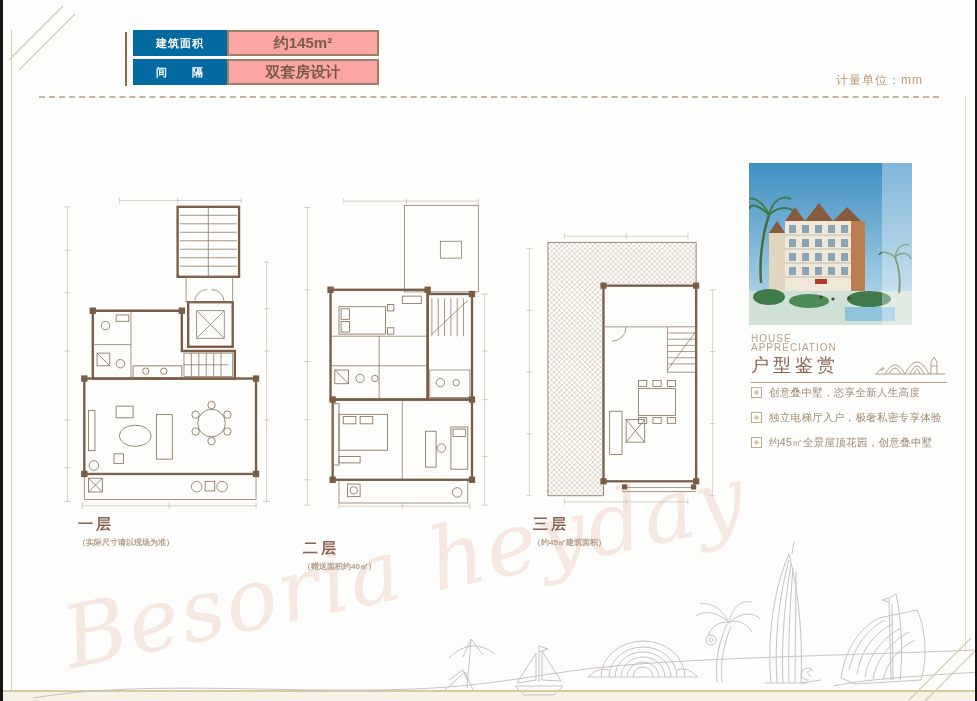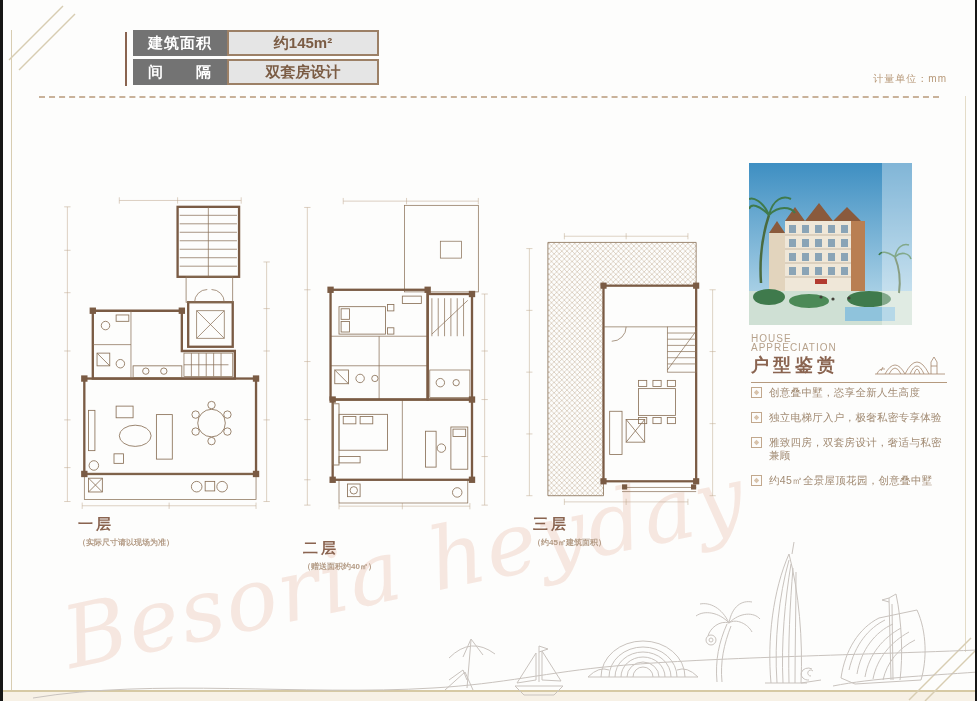--- a/index.html
+++ b/index.html
@@ -7,26 +7,26 @@
          font-family:"Liberation Sans",sans-serif;}
   .page{position:absolute;left:3px;top:0;width:972px;height:701px;background:#fdfdfc;overflow:hidden;}
 
   
   .title-block{position:absolute;left:38px;top:28px;}
   .project-name{font-size:30px;font-weight:bold;color:#8a6450;letter-spacing:5px;}
   .unit-code{font-size:22px;font-weight:bold;color:#8a6450;margin-top:2px;letter-spacing:1px;}
   .title-divider{position:absolute;left:122px;top:32px;width:2px;height:54px;background:#8a6450;}
   .spec{position:absolute;left:130px;top:30px;}
   .spec-row{display:flex;margin-bottom:3px;}
-  .spec-label{width:94px;height:26px;box-sizing:border-box;background:#737373;color:#fff;
-              font-weight:bold;font-size:15px;display:flex;align-items:center;justify-content:center;
+  .spec-label{width:94px;height:26px;box-sizing:border-box;background:#0369a1;color:#fff;
+              font-weight:bold;font-size:11px;display:flex;align-items:center;justify-content:center;
               white-space:pre;letter-spacing:1px;}
-  .spec-value{width:152px;height:26px;box-sizing:border-box;background:#e5e5e5;border:2px solid #9c8066;
+  .spec-value{width:152px;height:26px;box-sizing:border-box;background:#fca5a5;border:2px solid #9c8066;
               color:#7b5c44;font-size:15px;font-weight:bold;display:flex;align-items:center;justify-content:center;}
-  .unit-note{position:absolute;right:28px;top:72px;font-size:10px;color:#b79878;letter-spacing:1px;margin-left:8px;}
+  .unit-note{position:absolute;right:52px;top:72px;font-size:12px;color:#b79878;letter-spacing:1px;margin-left:8px;}
   .dash-sep{position:absolute;left:36px;right:36px;top:96px;border-top:2px dashed #c9b29a;}
 
   
   .frame-left{position:absolute;left:8px;top:30px;height:660px;width:1px;background:#d8cdb2;}
   .frame-right{position:absolute;right:9px;top:96px;height:556px;width:1px;background:#e4dcc8;}
   .frame-bottom{position:absolute;left:0;right:0;top:690px;height:2px;background:#d6c9a4;}
   .bottom-strip{position:absolute;left:0;right:0;top:692px;height:9px;background:#f7f1e6;}
   .corner{position:absolute;}
 
   
@@ -38,21 +38,21 @@
   .pr rect{fill:#7a5b44;stroke:none;}
   .floor-label{position:absolute;width:180px;text-align:left;}
   .fl-name{font-size:15px;font-weight:bold;color:#8a6450;letter-spacing:3px;}
   .fl-note{font-size:8px;color:#b39b85;margin-top:3px;font-weight:bold;}
 
   
   .photo{position:absolute;left:746px;top:163px;}
   .appre{position:absolute;left:748px;top:334px;width:196px;}
   .appre-head{position:relative;border-bottom:1px solid #b59a7f;padding-bottom:5px;}
   .app-en{font-size:10px;color:#b7a28c;letter-spacing:1px;line-height:9px;}
-  .app-cn{font-size:18px;font-weight:bold;color:#8a6450;letter-spacing:4px;margin-top:1px;}
+  .app-cn{font-size:18px;font-weight:normal;color:#8a6450;letter-spacing:4px;margin-top:1px;}
   .app-sketch{position:absolute;right:0;bottom:4px;}
   .points{list-style:none;margin:3px 0 0 0;padding:0;}
   .points li{display:flex;align-items:flex-start;margin-bottom:12px;font-size:10.5px;
              color:#a18a72;letter-spacing:0.3px;line-height:13px;}
   .blt{width:9px;height:9px;border:1px solid #c2a88d;margin-right:7px;flex:0 0 auto;position:relative;top:1px;}
   .blt::after{content:"";position:absolute;left:2px;top:2px;width:5px;height:5px;background:#d8c3ab;
               transform:rotate(45deg) scale(.75);}
 
   
   .wm{position:absolute;left:72px;top:588px;font-family:"DejaVu Serif",serif;font-style:italic;
@@ -397,24 +397,20 @@
       <li>
             <span class="blt"></span>
             <span>创意叠中墅，恣享全新人生高度</span>
           </li>
       <li>
             <span class="blt"></span>
             <span>独立电梯厅入户，极奢私密专享体验</span>
           </li>
       <li>
             <span class="blt"></span>
-            <span>雅致四房，双套房设计，奢适与私密兼顾</span>
-          </li>
-      <li>
-            <span class="blt"></span>
             <span>约45㎡全景屋顶花园，创意叠中墅</span>
           </li>
     </ul>
   </div>
 
   <svg class="beach" width="977" height="181" viewBox="0 0 977 181">
     <g class="sk">
       <path d="M30,178 C150,158 300,176 430,168 C500,164 545,152 612,146 C700,138 820,136 975,130"></path>
       <path d="M830,166 C870,158 920,156 975,152"></path>
 

